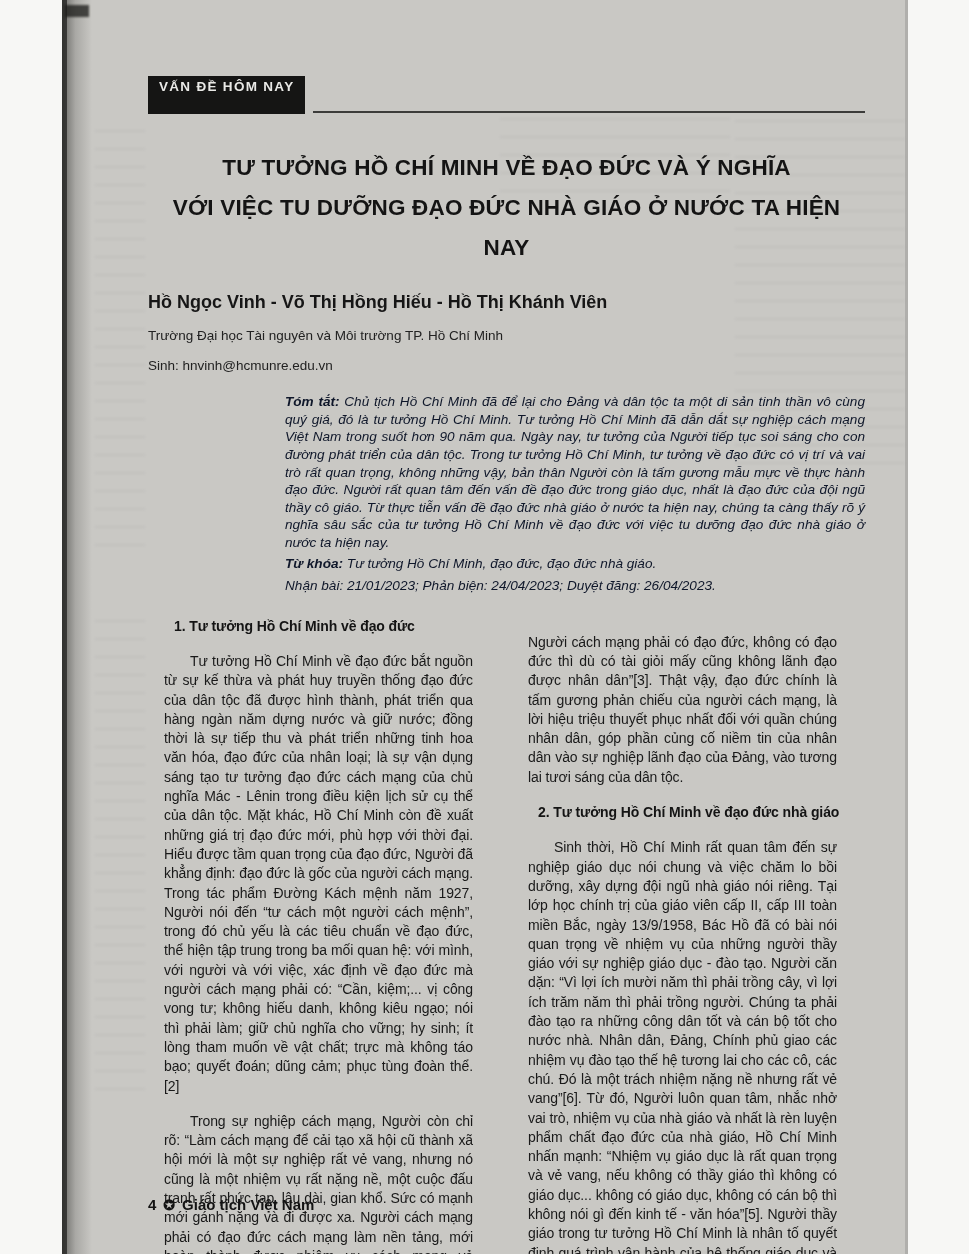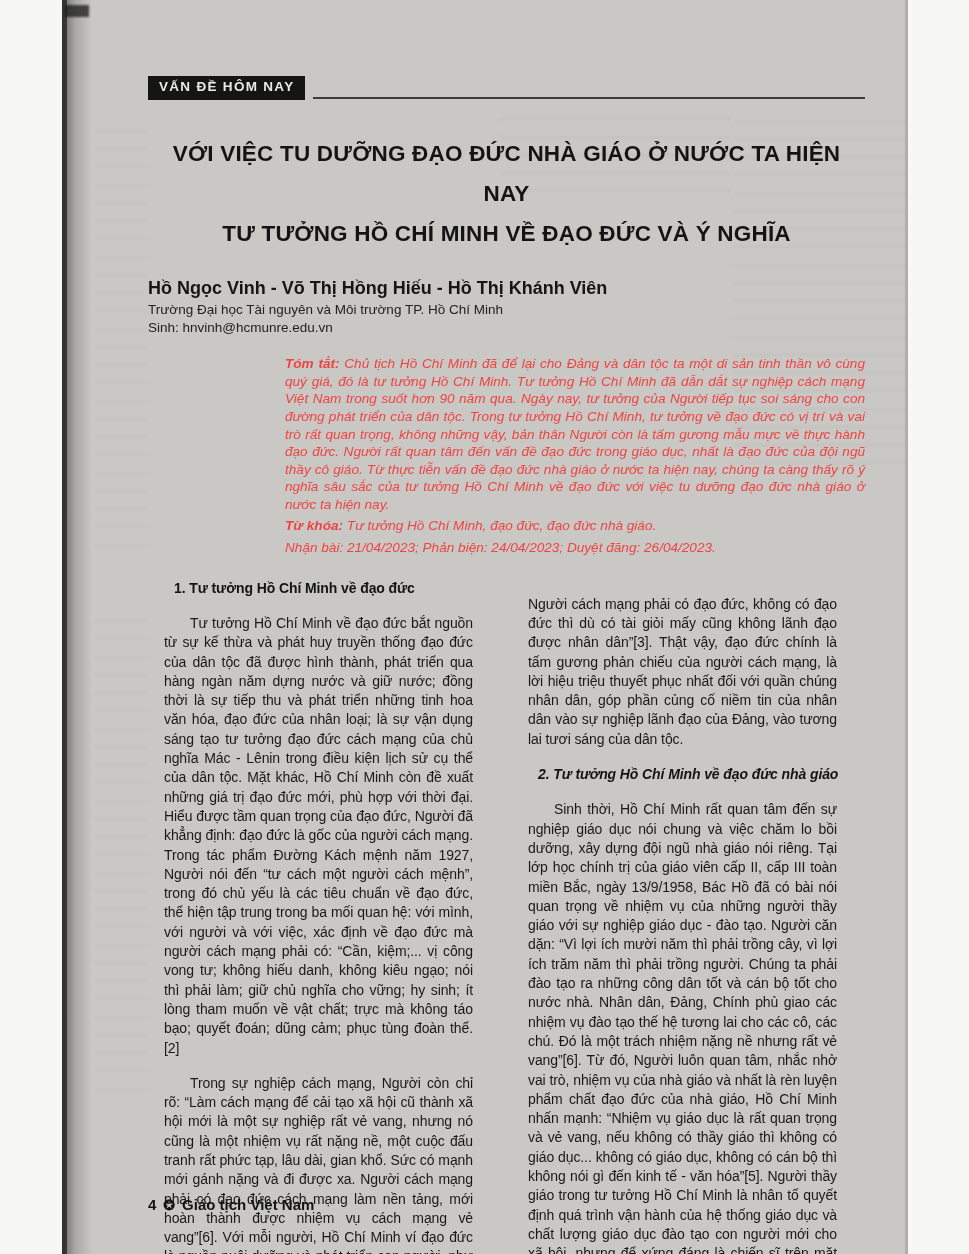--- a/index.html
+++ b/index.html
@@ -65,21 +65,21 @@
     z-index: 2;
   }
   
   .header-row { display: flex; align-items: flex-end; }
   .header-badge {
     background: #151514;
     color: #e9e9e6;
     font-weight: bold;
     font-size: 13.5px;
     letter-spacing: 1.3px;
-    padding: 3px 11px 6px 11px;
+    padding: 3px 11px 20px 11px;
     white-space: nowrap;
   }
   .header-rule {
     flex: 1;
     height: 2px;
     background: #3c3c3a;
     margin-left: 8px;
     margin-bottom: 1px;
   }
   
@@ -88,30 +88,30 @@
     text-align: center;
     font-weight: bold;
     font-size: 22.5px;
     line-height: 1.78;
     letter-spacing: 0.2px;
     color: #141414;
   }
   
   .authors { margin-top: 24px; }
   .authors .name { font-weight: bold; font-size: 18px; color: #161616; }
-  .authors .affil, .authors .email { font-size: 13.5px; margin-top: 3px; color: #222; }
+  .authors .affil, .authors .email { font-size: 13.5px; margin-top: 15px; color: #222; }
   
   .abstract-block {
     margin-left: 137px;
     margin-top: 20px;
     font-style: italic;
     font-size: 13.6px;
     line-height: 17.6px;
     text-align: justify;
-    color: #ef4444;
+    color: #0f172a;
   }
   .abstract-block p { margin: 0; }
   .abstract-block .lbl { font-weight: bold; }
   .abstract-block .kwline { margin-top: 4px; }
   
   .cols { display: flex; gap: 23px; margin-top: 22px; }
   .col {
     width: 341px;
     font-size: 14px;
     line-height: 19.3px;
@@ -121,21 +121,21 @@
   }
   .col p { margin: 16px; text-indent: 26px; }
   .col p.noindent { text-indent: 0; }
   .col h3 {
     font-size: 14px;
     font-weight: bold;
     margin: 0 0 3px 0;
     text-indent: 26px;
     color: #141414;
   }
-  .col h3.second { margin-top: 10px; font-style: italic; }
+  .col h3.second { margin-top: 10px; }
   
   .footer {
     position: absolute;
     left: 148px;
     top: 1196px;
     display: flex;
     align-items: center;
     gap: 7px;
     font-size: 15px;
     font-weight: bold;
@@ -162,34 +162,34 @@
   <div class="bleed" style="left:500px; top:118px; width:230px; height:90px;"></div>
 
   <div class="content">
 
     <div class="header-row">
       <div class="header-badge">VẤN ĐỀ HÔM NAY</div>
       <div class="header-rule"></div>
     </div>
 
     <div class="title">
+      <div>TƯ TƯỞNG HỒ CHÍ MINH VỀ ĐẠO ĐỨC VÀ Ý NGHĨA</div>
       <div>VỚI VIỆC TU DƯỠNG ĐẠO ĐỨC NHÀ GIÁO Ở NƯỚC TA HIỆN NAY</div>
-      <div>TƯ TƯỞNG HỒ CHÍ MINH VỀ ĐẠO ĐỨC VÀ Ý NGHĨA</div>
     </div>
 
     <div class="authors">
       <div class="name">Hồ Ngọc Vinh - Võ Thị Hồng Hiếu - Hồ Thị Khánh Viên</div>
       <div class="affil">Trường Đại học Tài nguyên và Môi trường TP. Hồ Chí Minh</div>
       <div class="email">Sinh: hnvinh@hcmunre.edu.vn</div>
     </div>
 
     <div class="abstract-block">
       <p><span class="lbl">Tóm tắt:</span><span> Chủ tịch Hồ Chí Minh đã để lại cho Đảng và dân tộc ta một di sản tinh thần vô cùng quý giá, đó là tư tưởng Hồ Chí Minh. Tư tưởng Hồ Chí Minh đã dẫn dắt sự nghiệp cách mạng Việt Nam trong suốt hơn 90 năm qua. Ngày nay, tư tưởng của Người tiếp tục soi sáng cho con đường phát triển của dân tộc. Trong tư tưởng Hồ Chí Minh, tư tưởng về đạo đức có vị trí và vai trò rất quan trọng, không những vậy, bản thân Người còn là tấm gương mẫu mực về thực hành đạo đức. Người rất quan tâm đến vấn đề đạo đức trong giáo dục, nhất là đạo đức của đội ngũ thầy cô giáo. Từ thực tiễn vấn đề đạo đức nhà giáo ở nước ta hiện nay, chúng ta càng thấy rõ ý nghĩa sâu sắc của tư tưởng Hồ Chí Minh về đạo đức với việc tu dưỡng đạo đức nhà giáo ở nước ta hiện nay.</span></p>
       <p class="kwline"><span class="lbl">Từ khóa:</span><span> Tư tưởng Hồ Chí Minh, đạo đức, đạo đức nhà giáo.</span></p>
-      <p class="kwline">Nhận bài: 21/04/2023; Phản biện: 24/04/2023; Duyệt đăng: 26/04/2023.</p>
+      <p class="kwline">Nhận bài: 21/01/2023; Phản biện: 24/04/2023; Duyệt đăng: 26/04/2023.</p>
     </div>
 
     <div class="cols">
       <div class="col">
         <h3>1. Tư tưởng Hồ Chí Minh về đạo đức</h3>
         <p>Tư tưởng Hồ Chí Minh về đạo đức bắt nguồn từ sự kế thừa và phát huy truyền thống đạo đức của dân tộc đã được hình thành, phát triển qua hàng ngàn năm dựng nước và giữ nước; đồng thời là sự tiếp thu và phát triển những tinh hoa văn hóa, đạo đức của nhân loại; là sự vận dụng sáng tạo tư tưởng đạo đức cách mạng của chủ nghĩa Mác - Lênin trong điều kiện lịch sử cụ thể của dân tộc. Mặt khác, Hồ Chí Minh còn đề xuất những giá trị đạo đức mới, phù hợp với thời đại. Hiểu được tầm quan trọng của đạo đức, Người đã khẳng định: đạo đức là gốc của người cách mạng. Trong tác phẩm Đường Kách mệnh năm 1927, Người nói đến “tư cách một người cách mệnh”, trong đó chủ yếu là các tiêu chuẩn về đạo đức, thể hiện tập trung trong ba mối quan hệ: với mình, với người và với việc, xác định về đạo đức mà người cách mạng phải có: “Cần, kiệm;... vị công vong tư; không hiếu danh, không kiêu ngạo; nói thì phải làm; giữ chủ nghĩa cho vững; hy sinh; ít lòng tham muốn về vật chất; trực mà không táo bạo; quyết đoán; dũng cảm; phục tùng đoàn thể. [2]</p>
         <p>Trong sự nghiệp cách mạng, Người còn chỉ rõ: “Làm cách mạng để cải tạo xã hội cũ thành xã hội mới là một sự nghiệp rất vẻ vang, nhưng nó cũng là một nhiệm vụ rất nặng nề, một cuộc đấu tranh rất phức tạp, lâu dài, gian khổ. Sức có mạnh mới gánh nặng và đi được xa. Người cách mạng phải có đạo đức cách mạng làm nền tảng, mới hoàn thành được nhiệm vụ cách mạng vẻ vang”[6]. Với mỗi người, Hồ Chí Minh ví đạo đức là nguồn nuôi dưỡng và phát triển con người, như gốc của cây, như ngọn nguồn của sông suối. Người cho rằng: “cũng như sông thì có nguồn mới có nước, không có nguồn thì sông cạn. Cây phải có gốc, không có gốc thì cây héo.</p>
       </div>
       <div class="col">
         <p class="noindent">Người cách mạng phải có đạo đức, không có đạo đức thì dù có tài giỏi mấy cũng không lãnh đạo được nhân dân”[3]. Thật vậy, đạo đức chính là tấm gương phản chiếu của người cách mạng, là lời hiệu triệu thuyết phục nhất đối với quần chúng nhân dân, góp phần củng cố niềm tin của nhân dân vào sự nghiệp lãnh đạo của Đảng, vào tương lai tươi sáng của dân tộc.</p>

